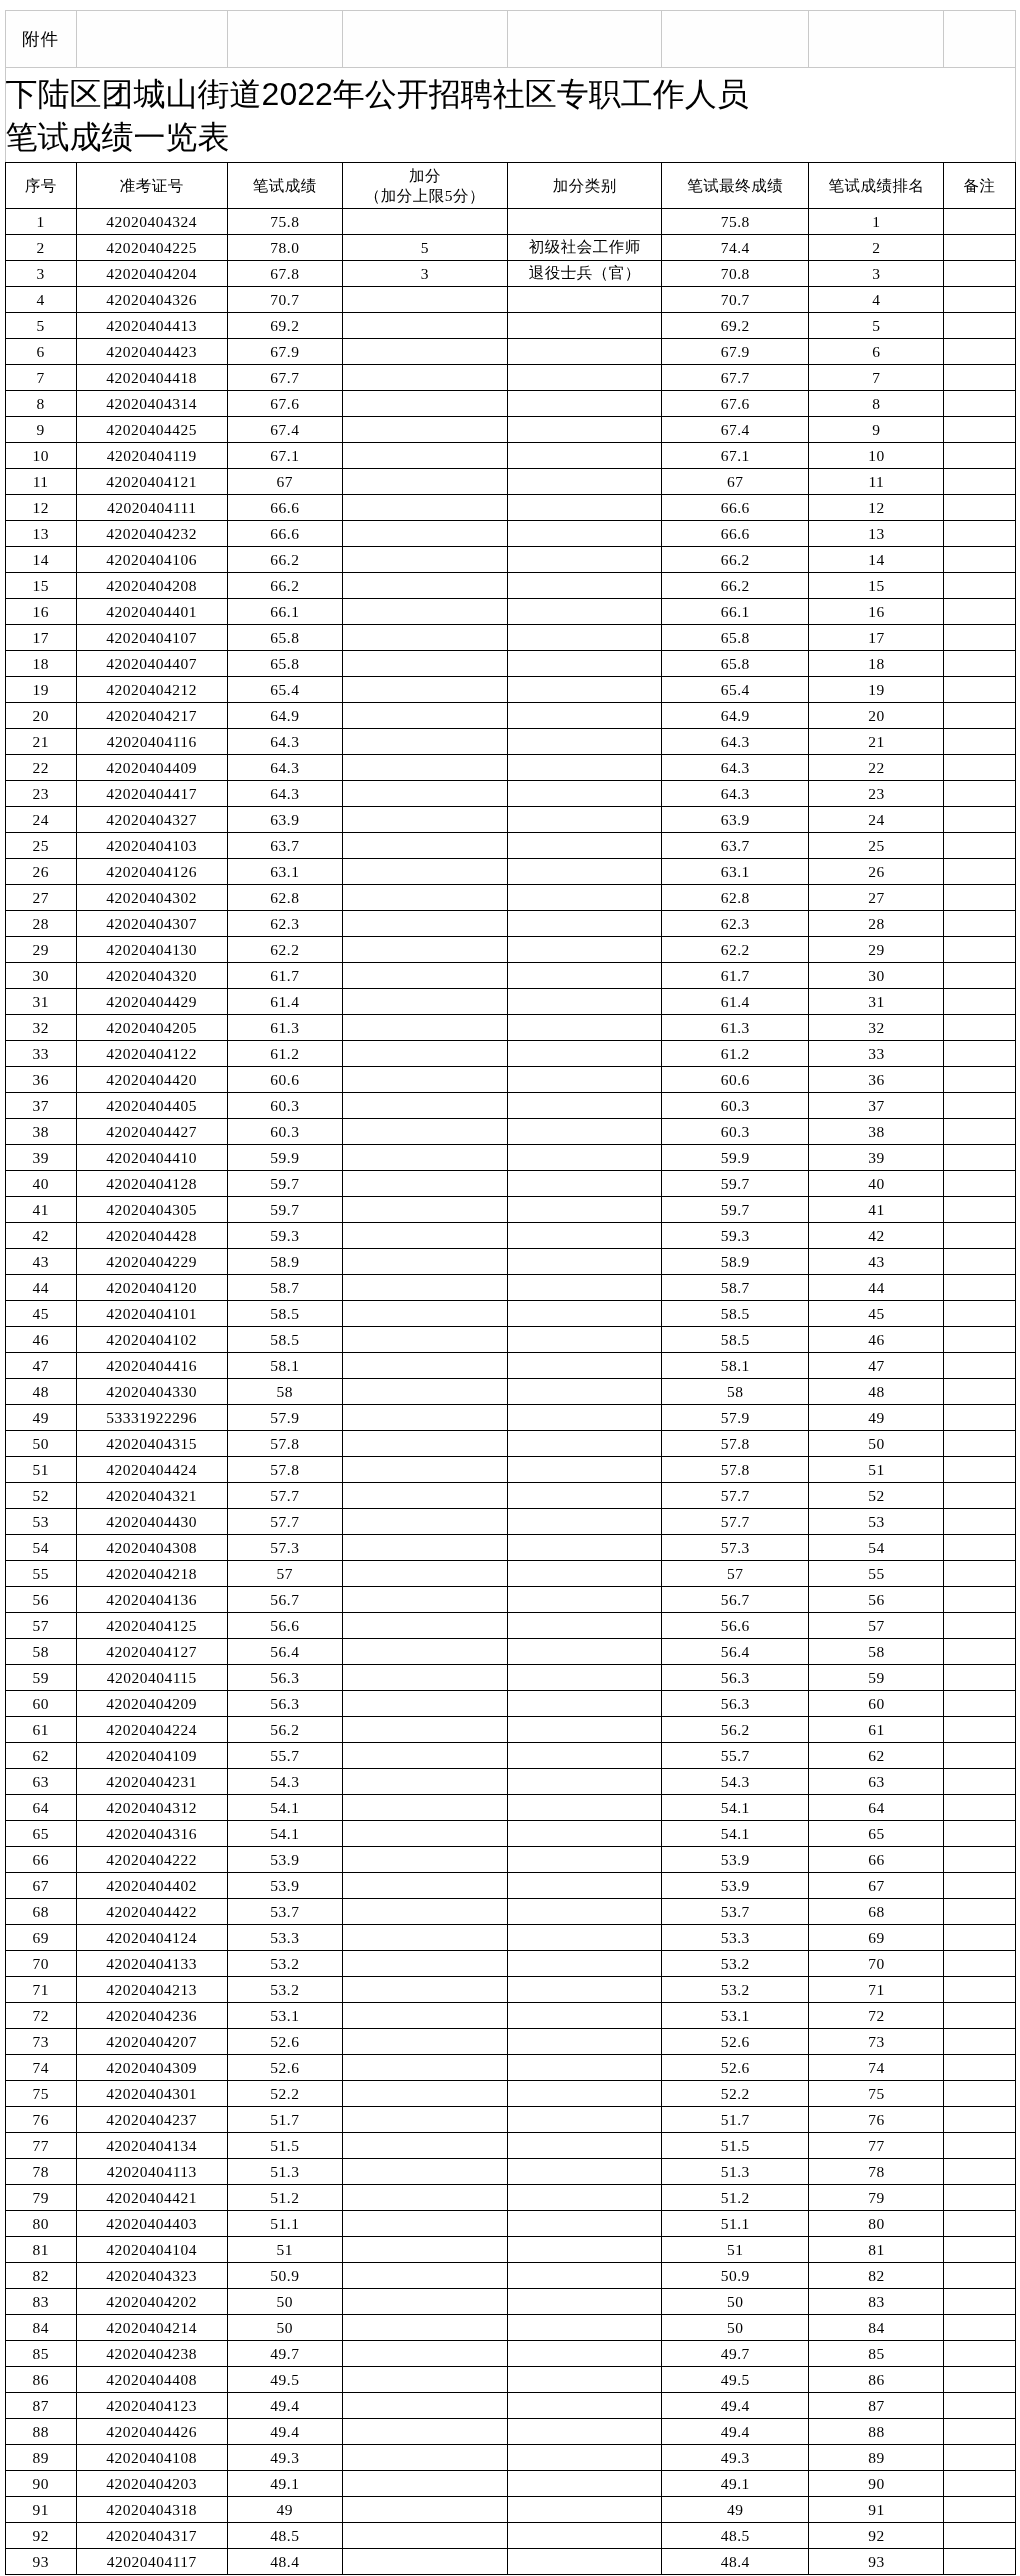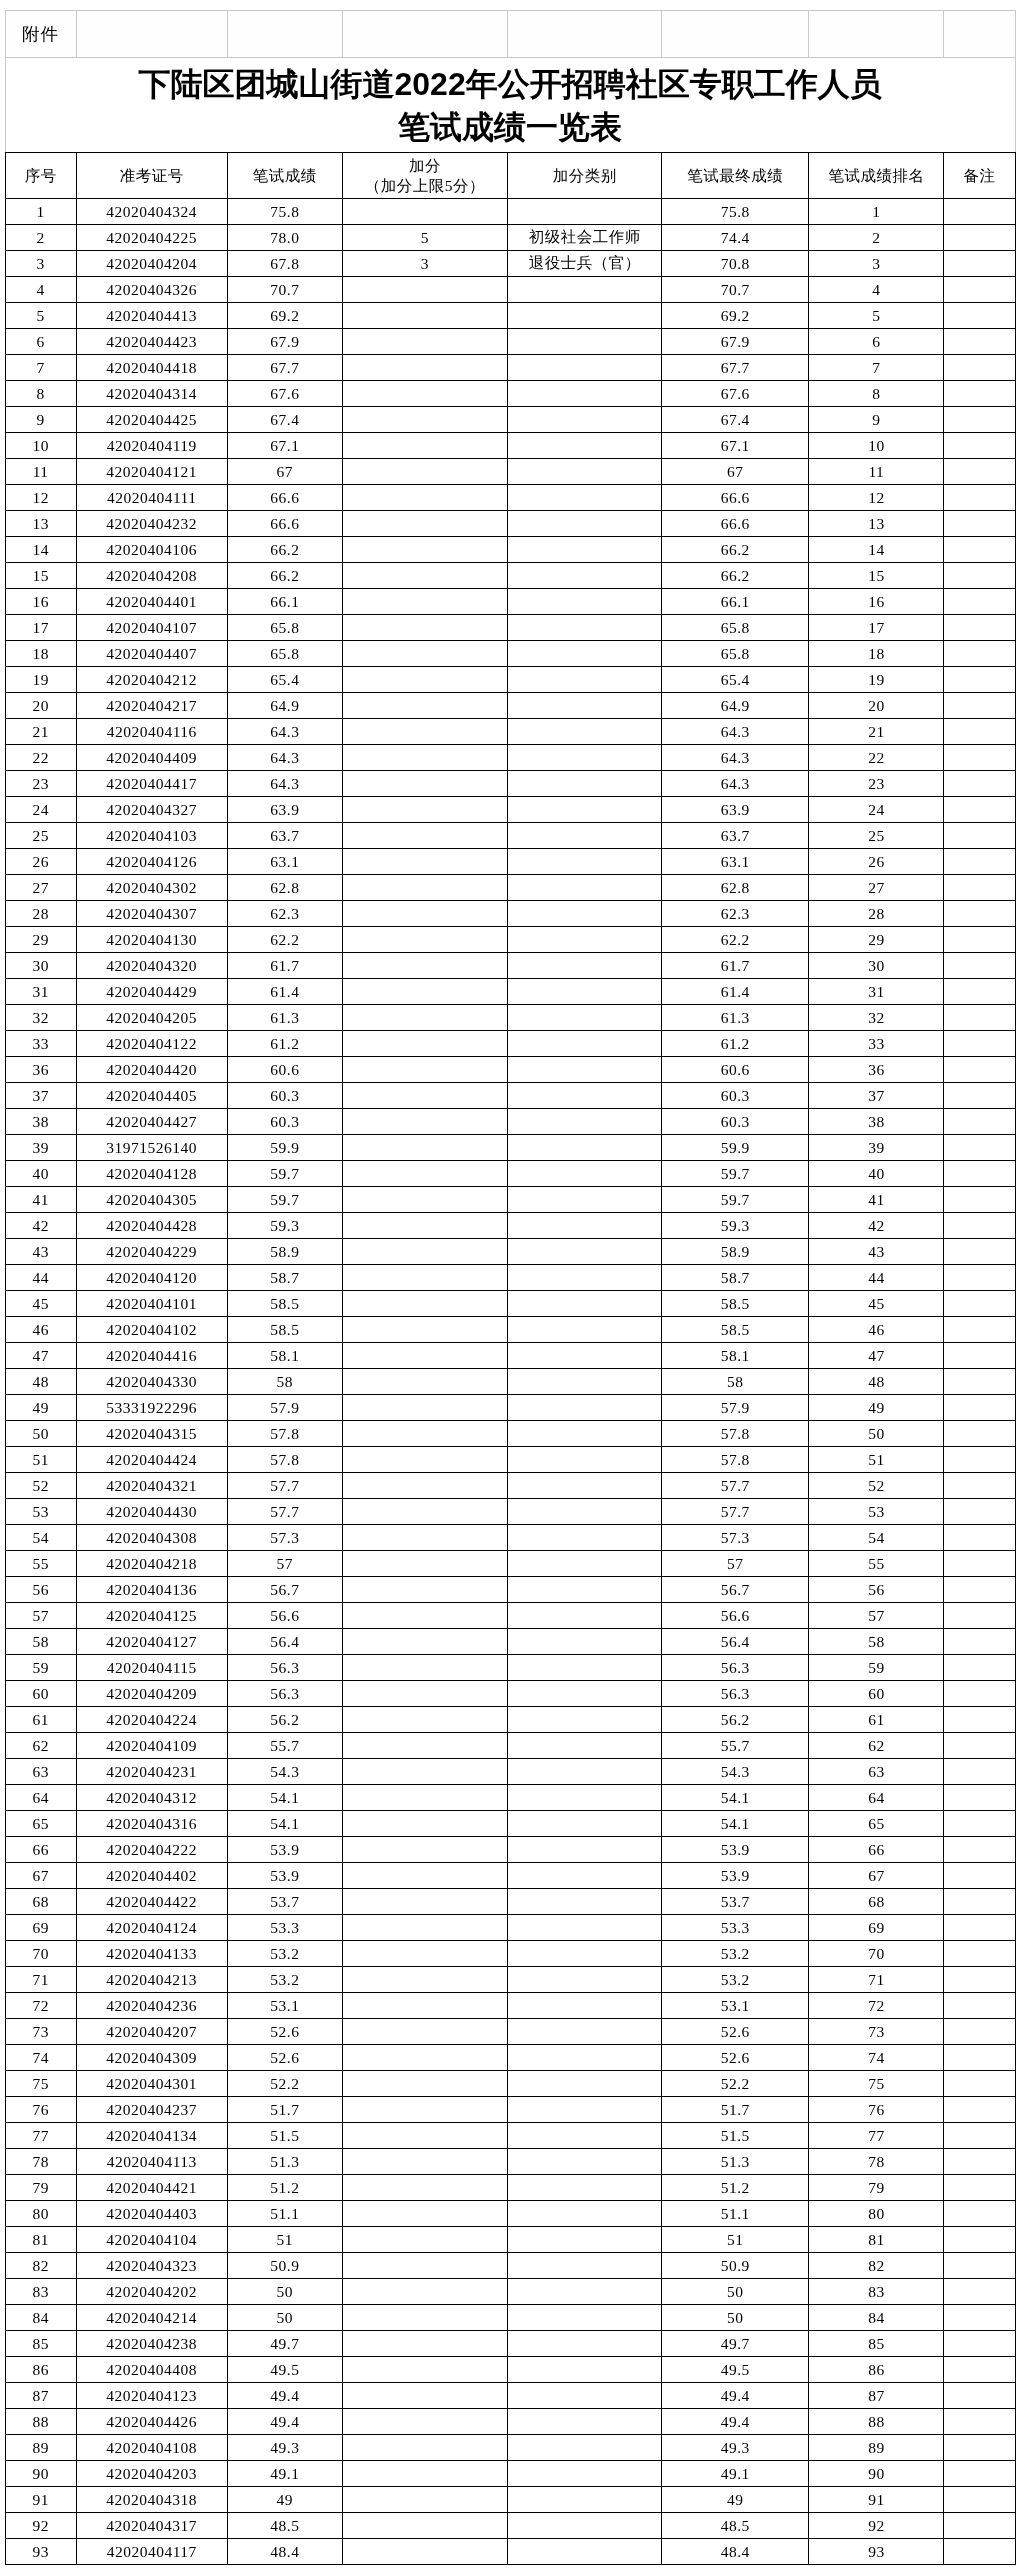--- a/index.html
+++ b/index.html
@@ -6,39 +6,38 @@
   body{
     width:1020px;height:3687px;overflow:hidden;
     background:#ffffff;
     font-family:"Liberation Serif","DejaVu Serif",serif;
     color:#000;
   }
   .sheet{width:1011px;margin:0 0 0 4.6px;padding-top:10.3px;box-sizing:content-box;}
 
   
   .topstrip{
-    display:flex;height:48px;
+    display:flex;height:58px;
     border:0.5px solid #c9c9c9;border-bottom:0.5px solid #c9c9c9;
     box-sizing:border-box;background:#fefefe;
   }
   .topstrip .cell{
     border-right:0.5px solid #c9c9c9;box-sizing:border-box;
     display:flex;align-items:center;justify-content:center;
     height:100%;
   }
   .topstrip .cell:last-child{border-right:none;}
   .attachment-label{font-size:17.5px;letter-spacing:1px;}
 
   
   .title-block{
     height:94px;box-sizing:border-box;
     border-left:0.5px solid #c9c9c9;border-right:0.5px solid #c9c9c9;
-    text-align:center;
     font-family:"Liberation Sans","DejaVu Sans",sans-serif;
-    font-weight:bold;
+    font-weight:normal;
     padding-top:5.2px;
   }
   .title-line{font-size:32px;line-height:43px;white-space:nowrap;}
 
   
   table.score{
     border-collapse:collapse;table-layout:fixed;
     width:1011px;
     border:1.5px solid #000;
   }
@@ -458,21 +457,21 @@
           <td>42020404427</td>
           <td>60.3</td>
           <td></td>
           <td></td>
           <td>60.3</td>
           <td>38</td>
           <td></td>
         </tr>
         <tr>
           <td>39</td>
-          <td>31971526140</td>
+          <td>42020404410</td>
           <td>59.9</td>
           <td></td>
           <td></td>
           <td>59.9</td>
           <td>39</td>
           <td></td>
         </tr>
         <tr>
           <td>40</td>
           <td>42020404128</td>

